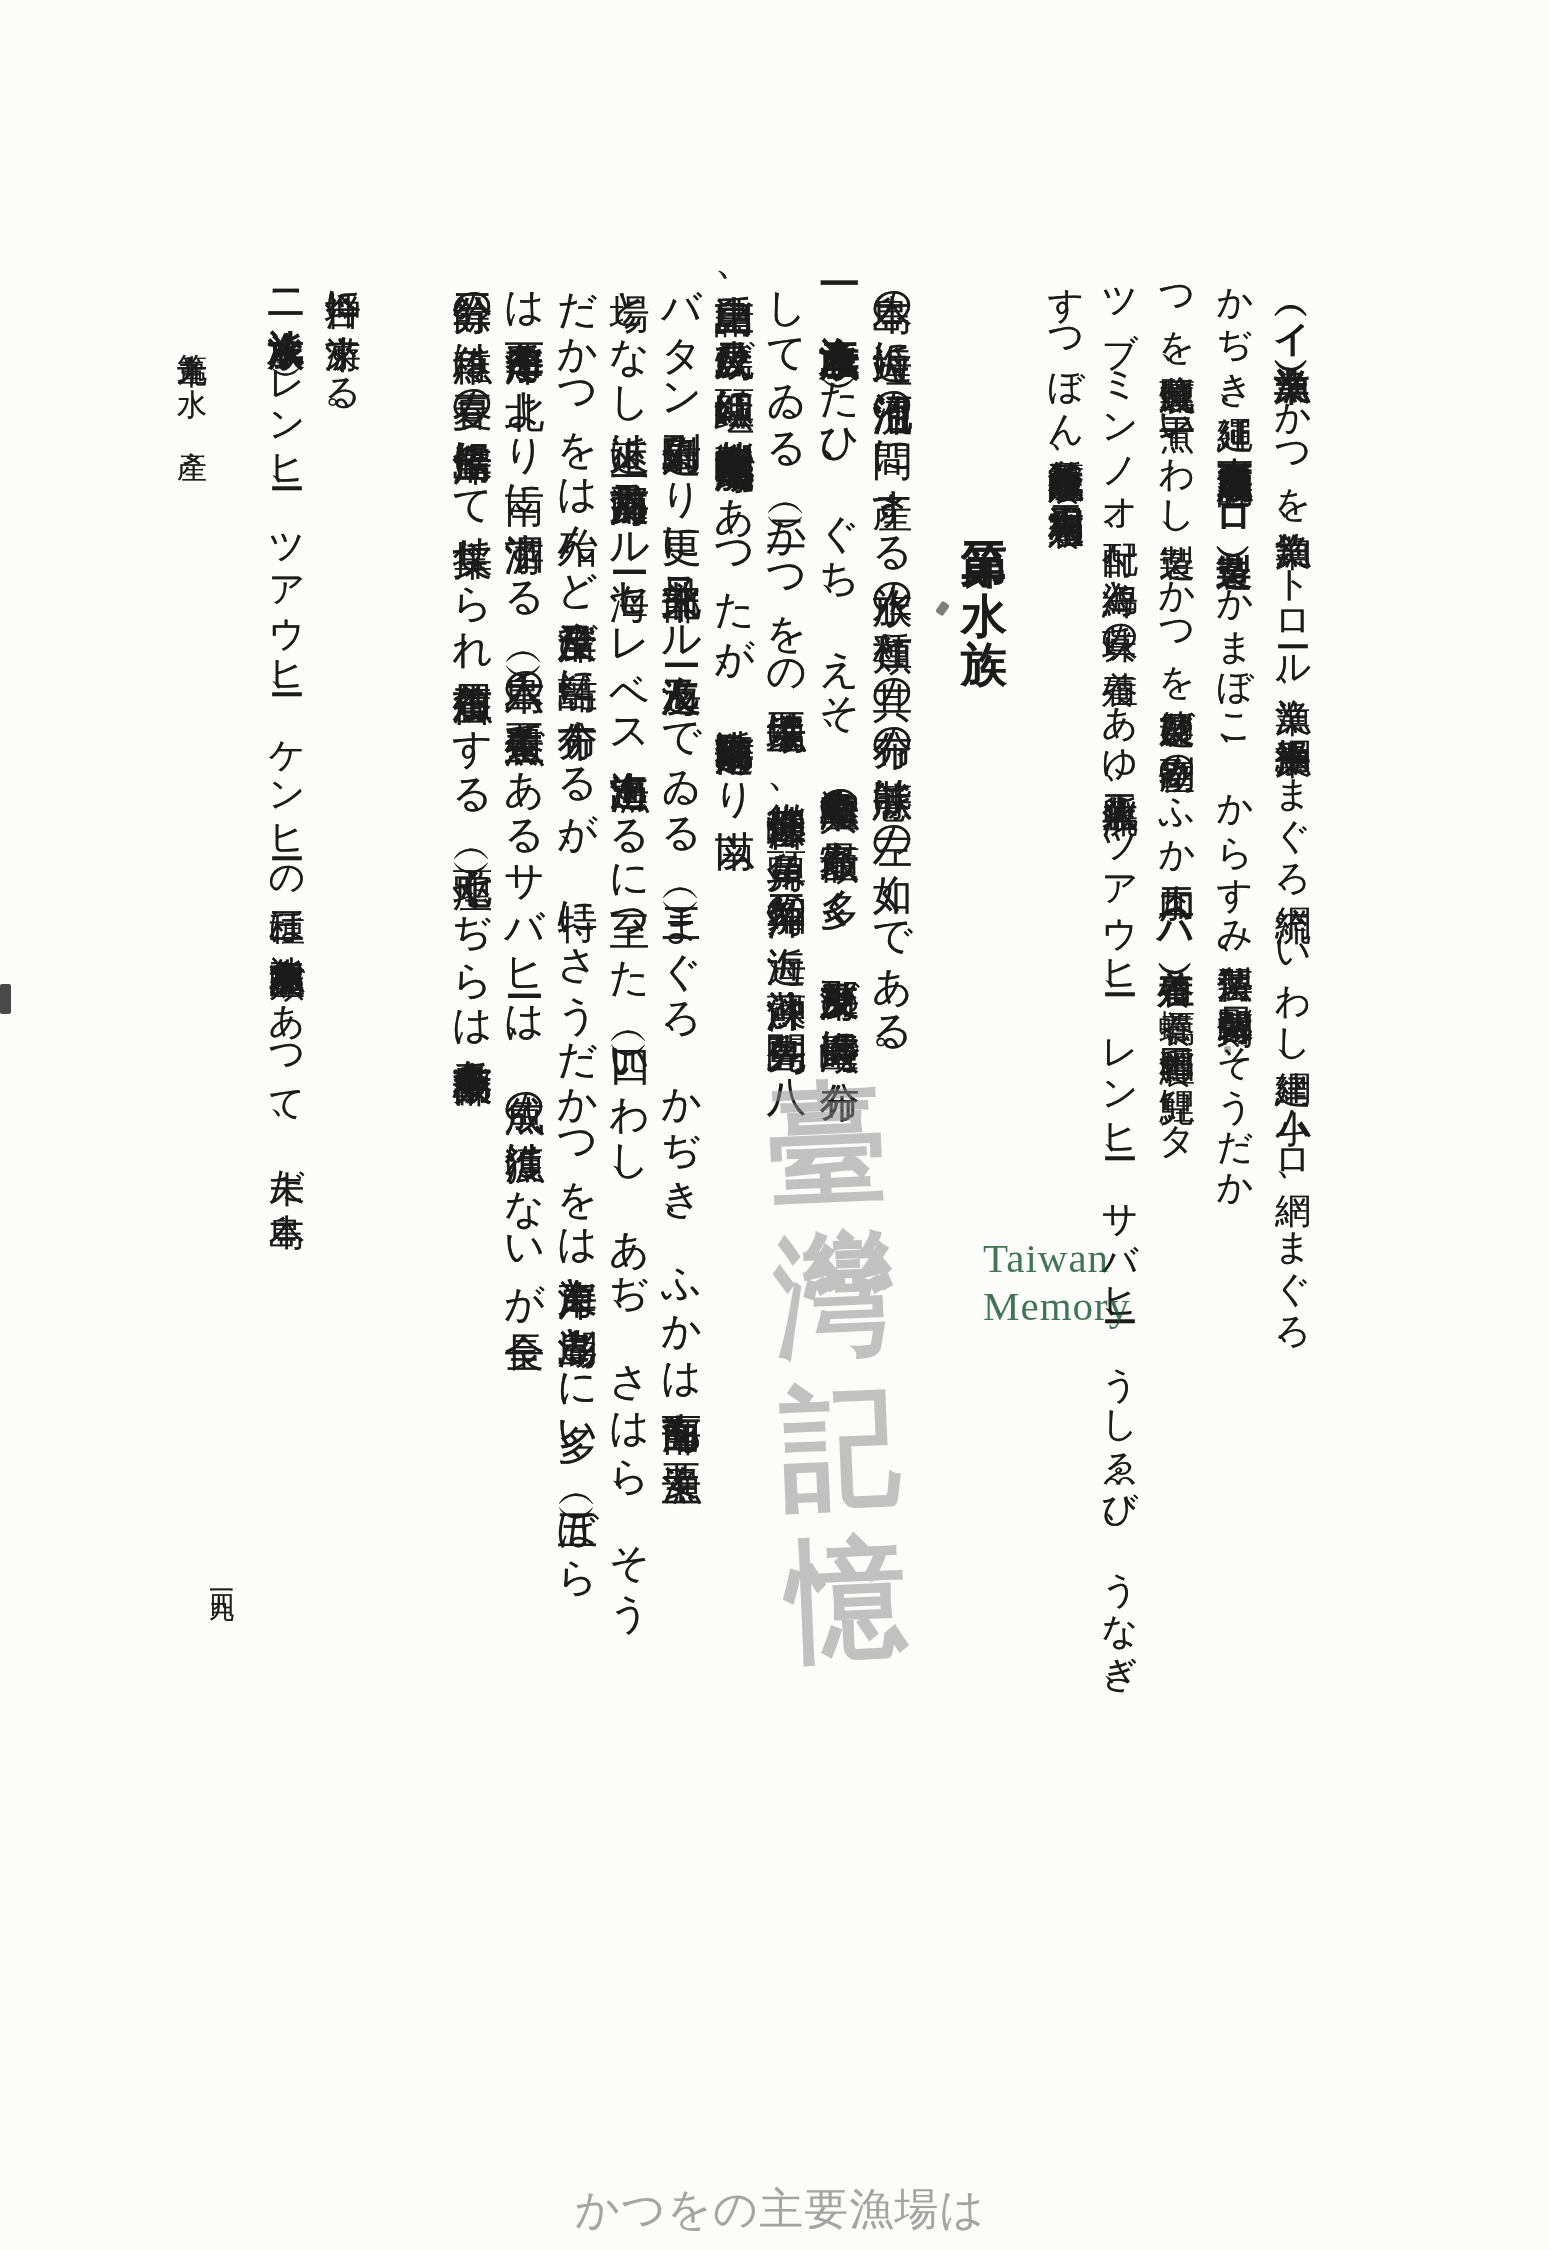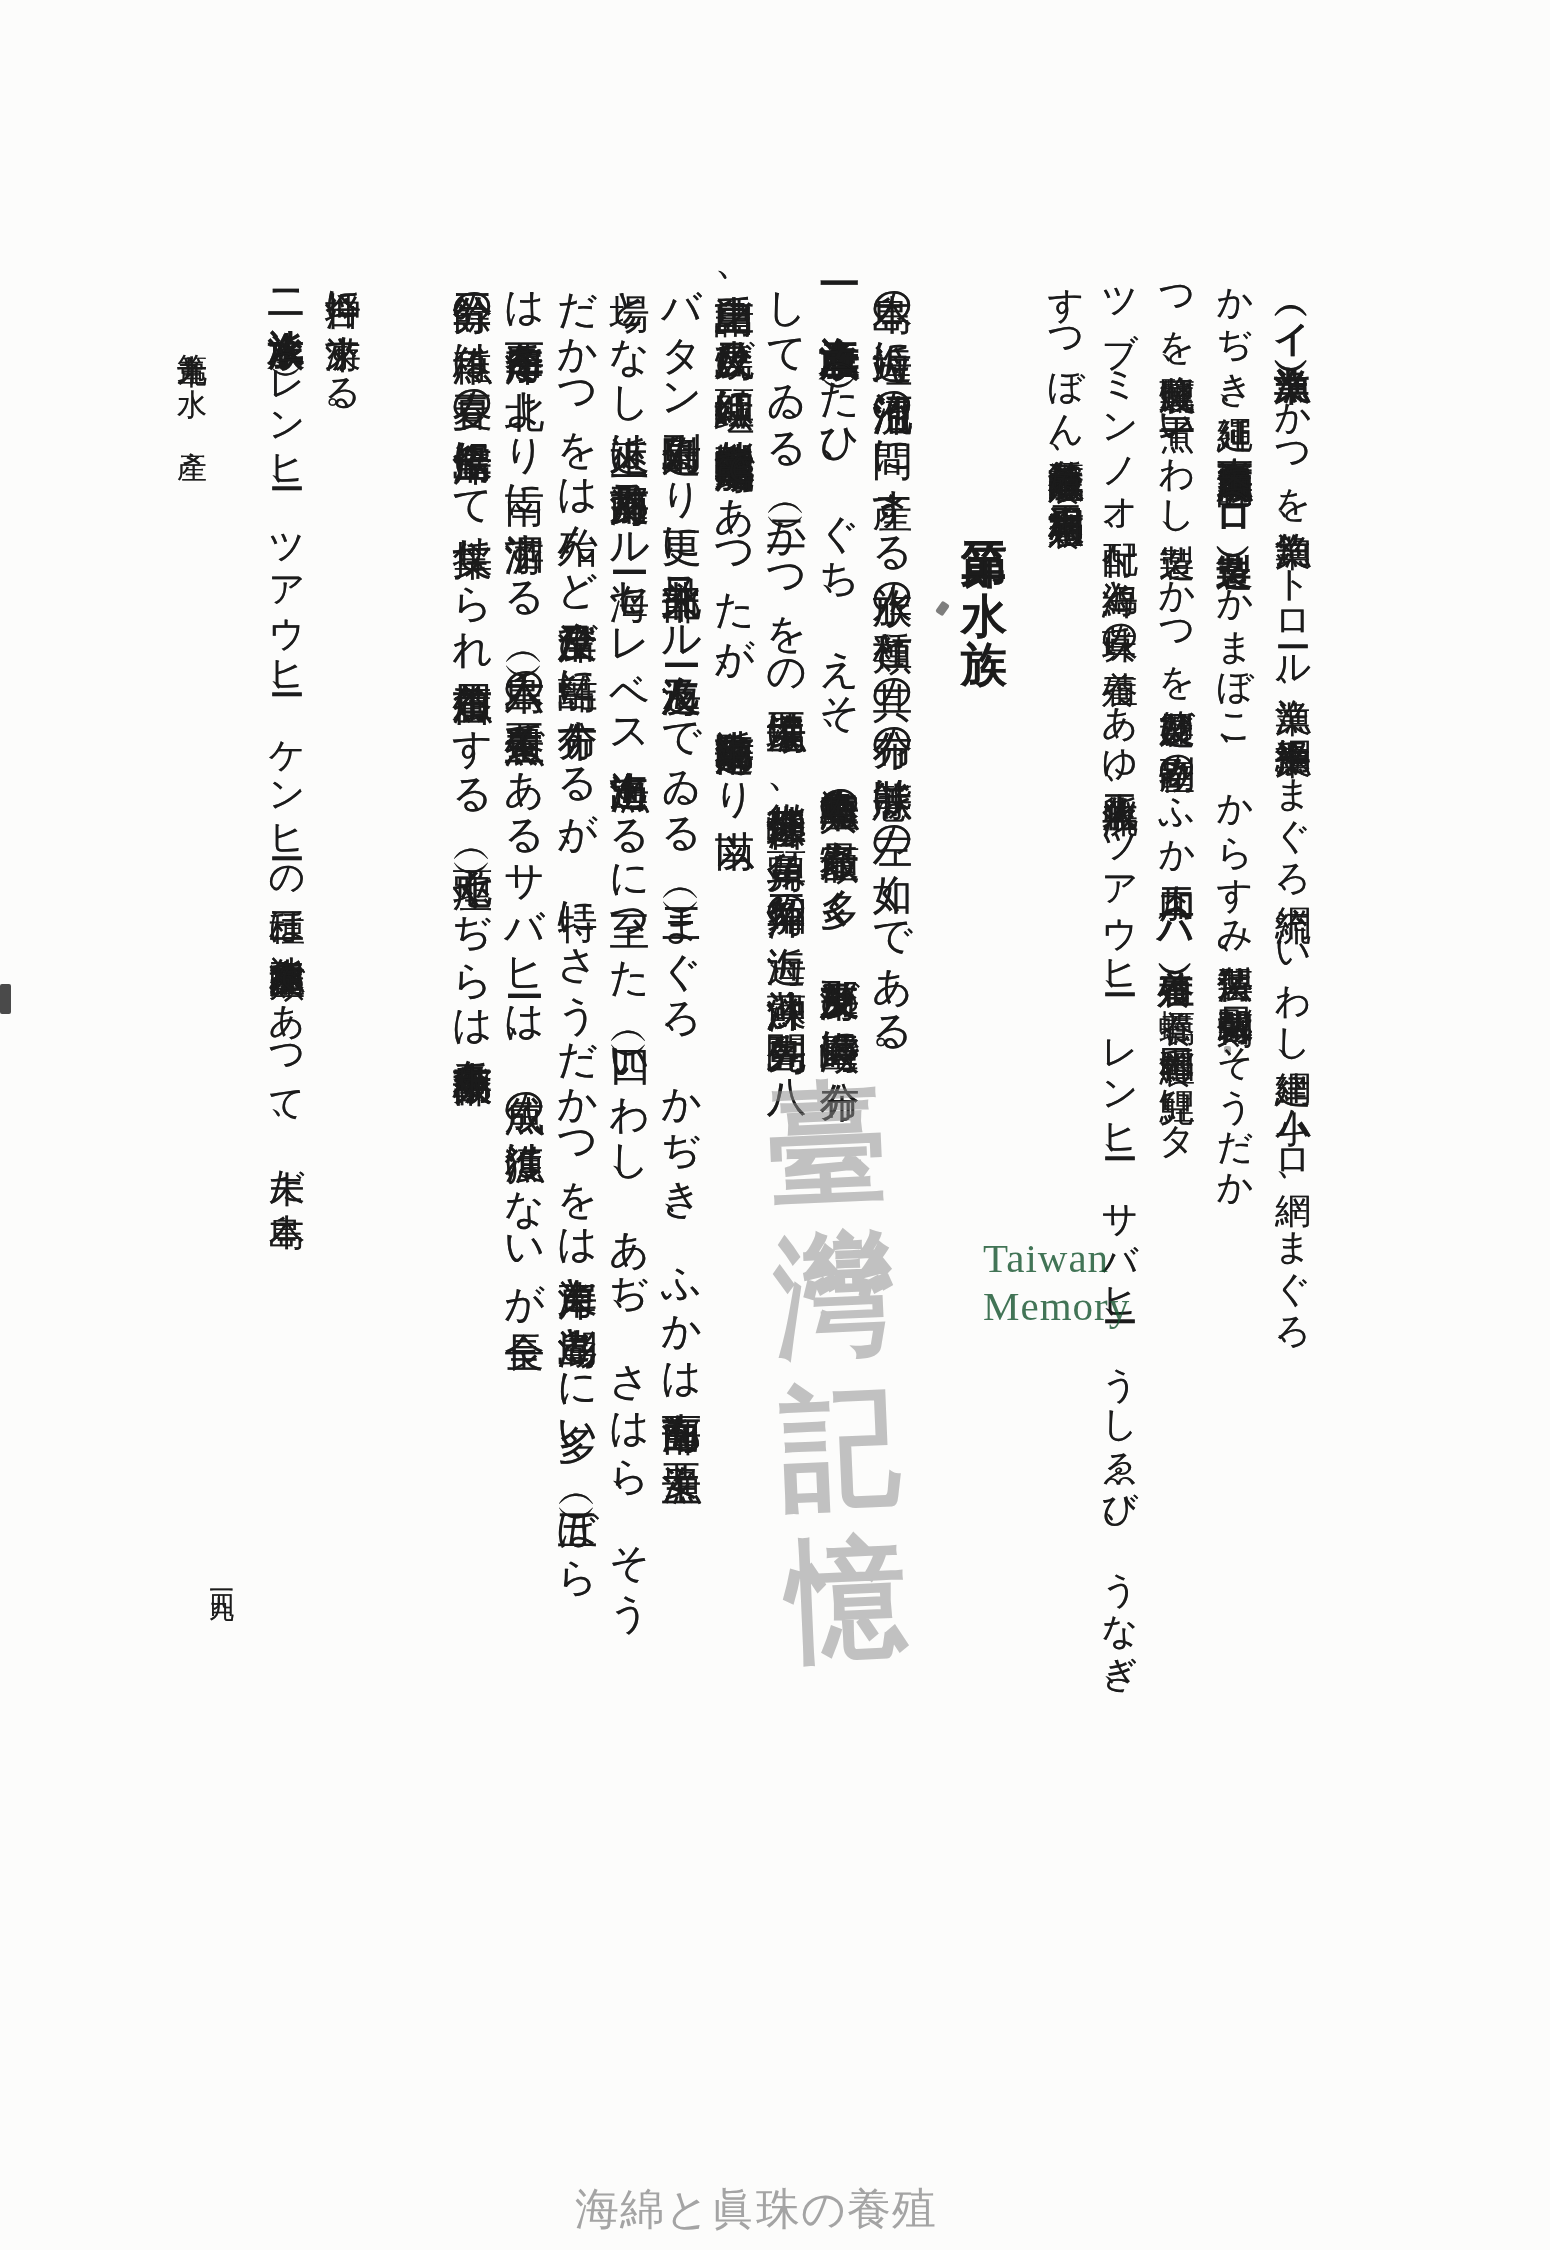--- a/index.html
+++ b/index.html
@@ -74,18 +74,18 @@
       <div class="vcol" style="left: 269px; top: 263px; font-size: 36px;"><span class="b">二　淡水水族</span><span>　（一）レンヒー、ツアウヒー、ケンヒーの三種は淡水魚中支那產種類であつて、未だ本島</span></div>
       <div class="vcol" style="left: 177px; top: 330px; font-size: 30px;"><span>第十九章　水　　產</span></div>
       <div class="vcol" style="left: 209px; top: 1575px; font-size: 25px;"><span>四九一</span></div>
     </div>
 
   <div class="watermark">
     <div class="wm-calligraphy">臺灣記憶</div>
     <div class="wm-latin">Taiwan Memory</div>
   </div>
 
-  <div class="footer-caption">海綿と眞珠の養殖</div>
+  <div class="footer-caption">かつをの主要漁場は</div>
 
   <div class="speck s1"></div>
   <div class="speck s2"></div>
   <div class="speck s3"></div>
 </div>
 
 </body></html>

